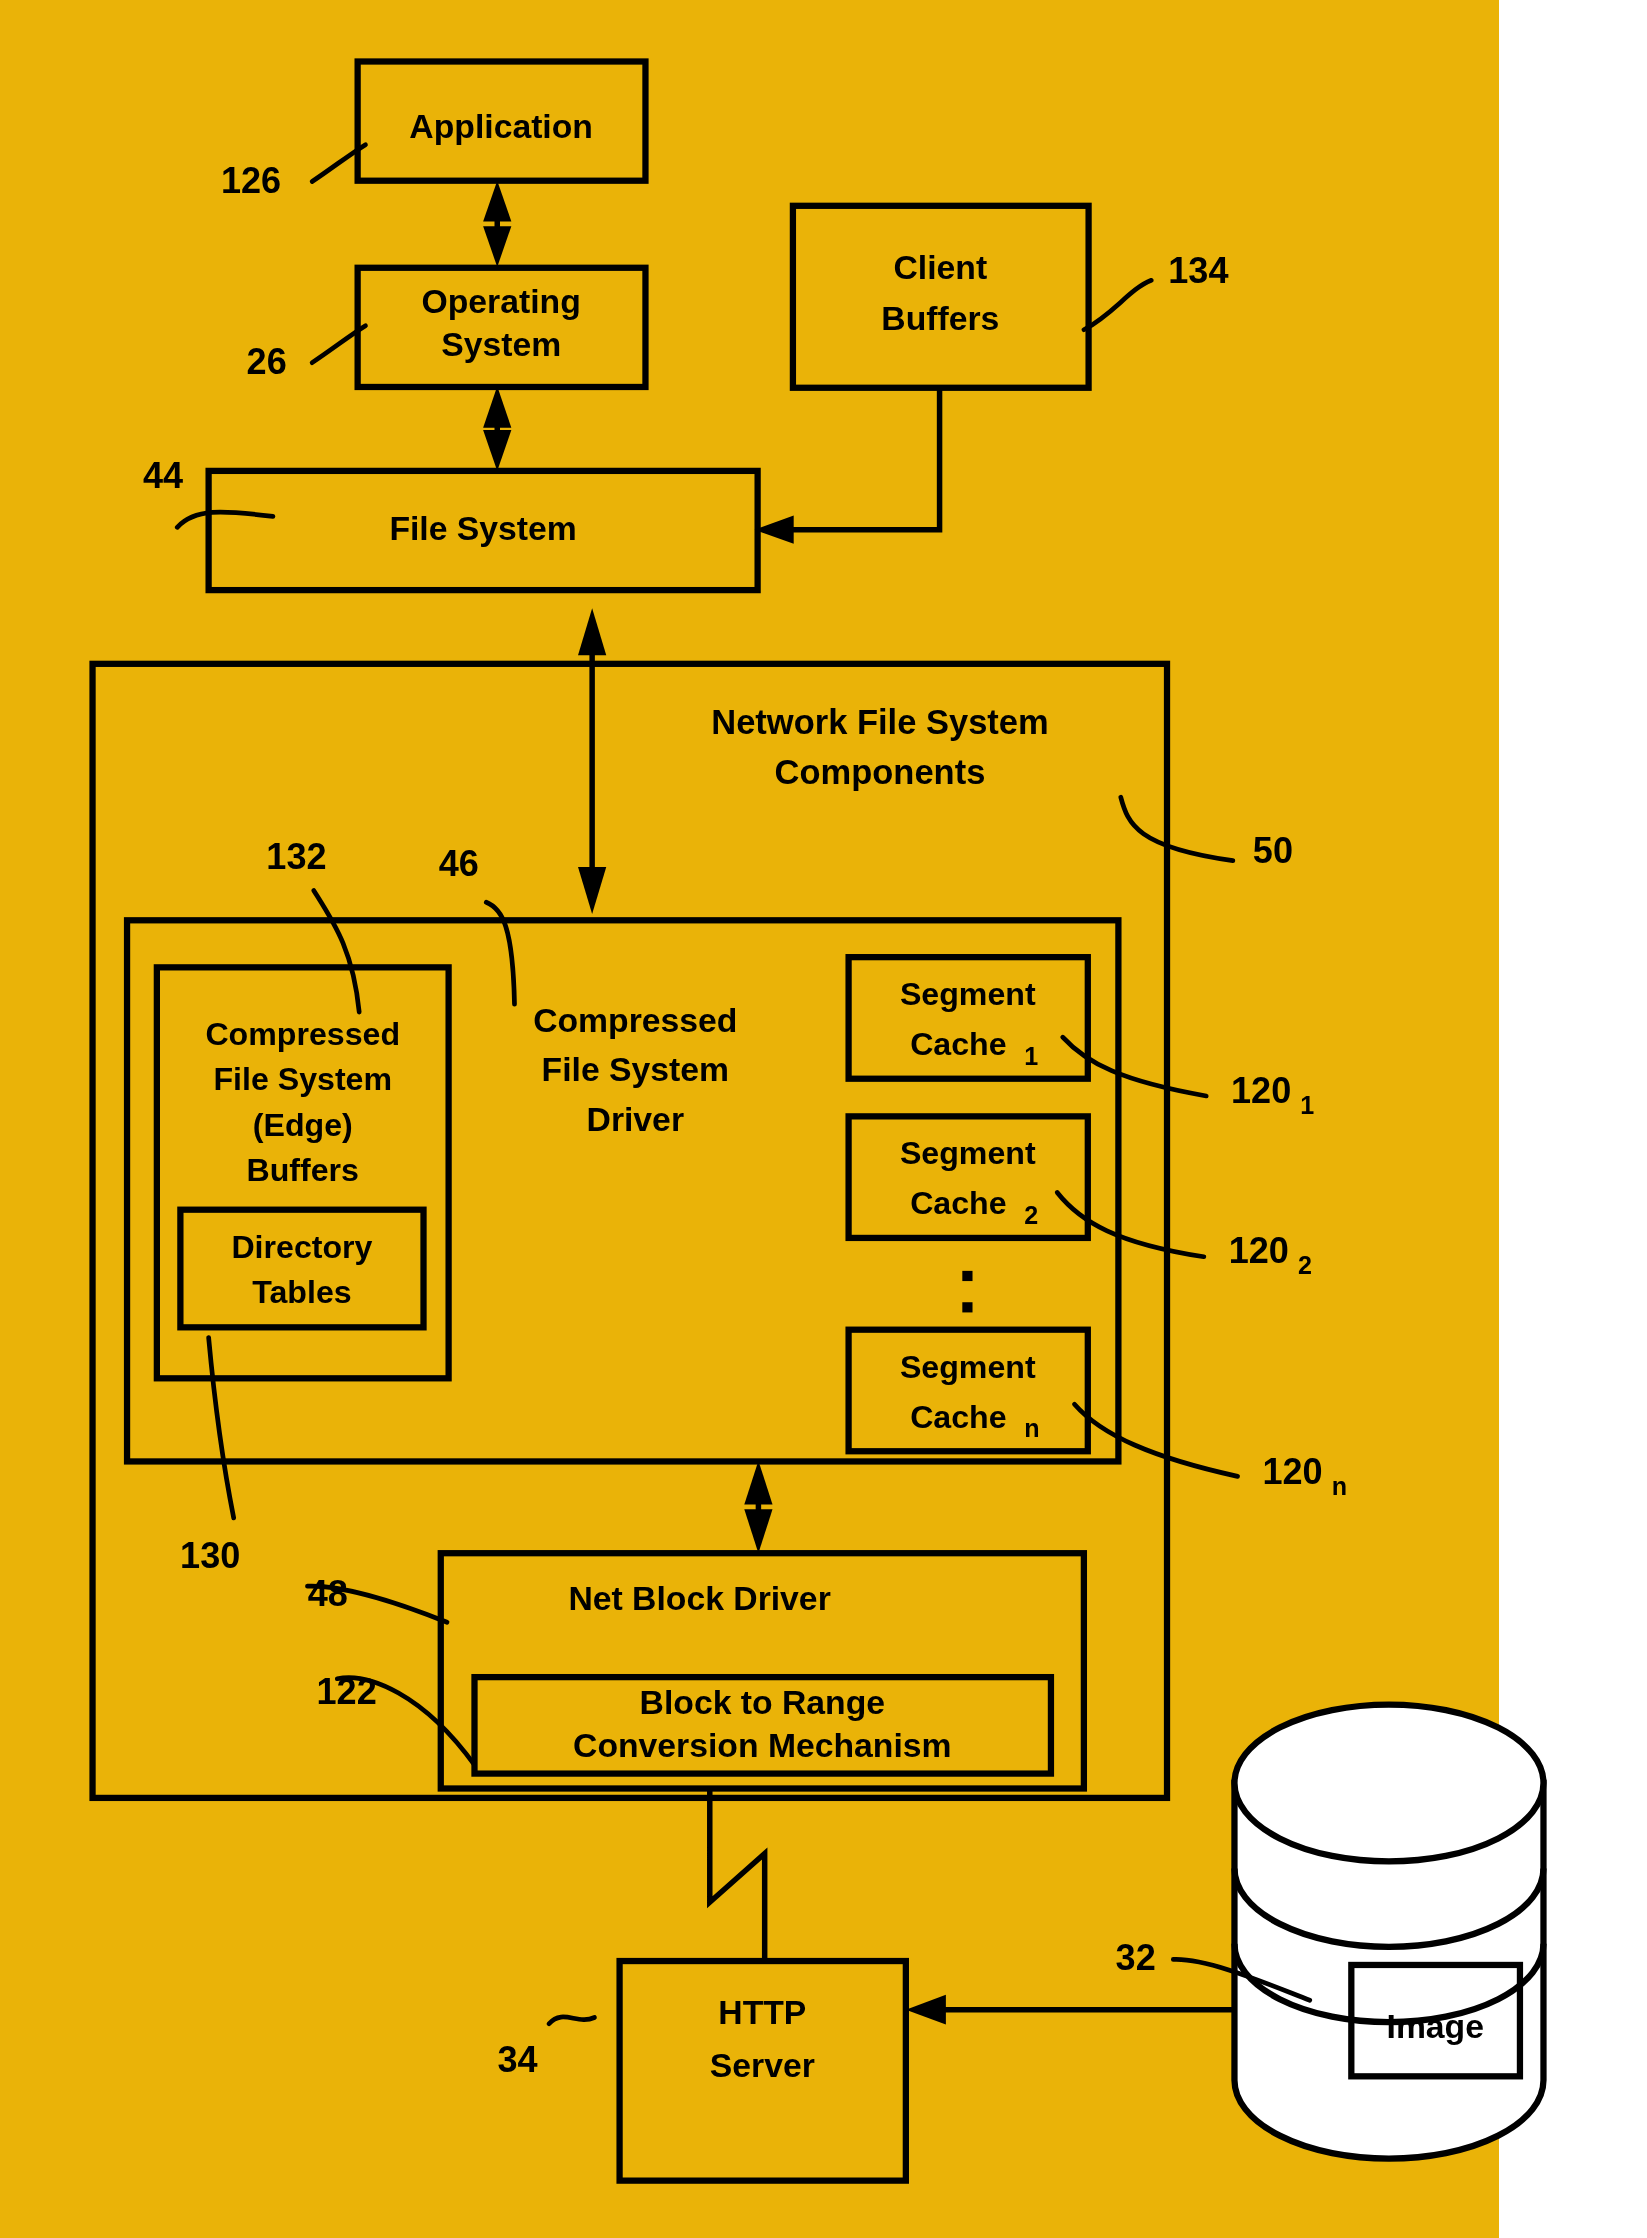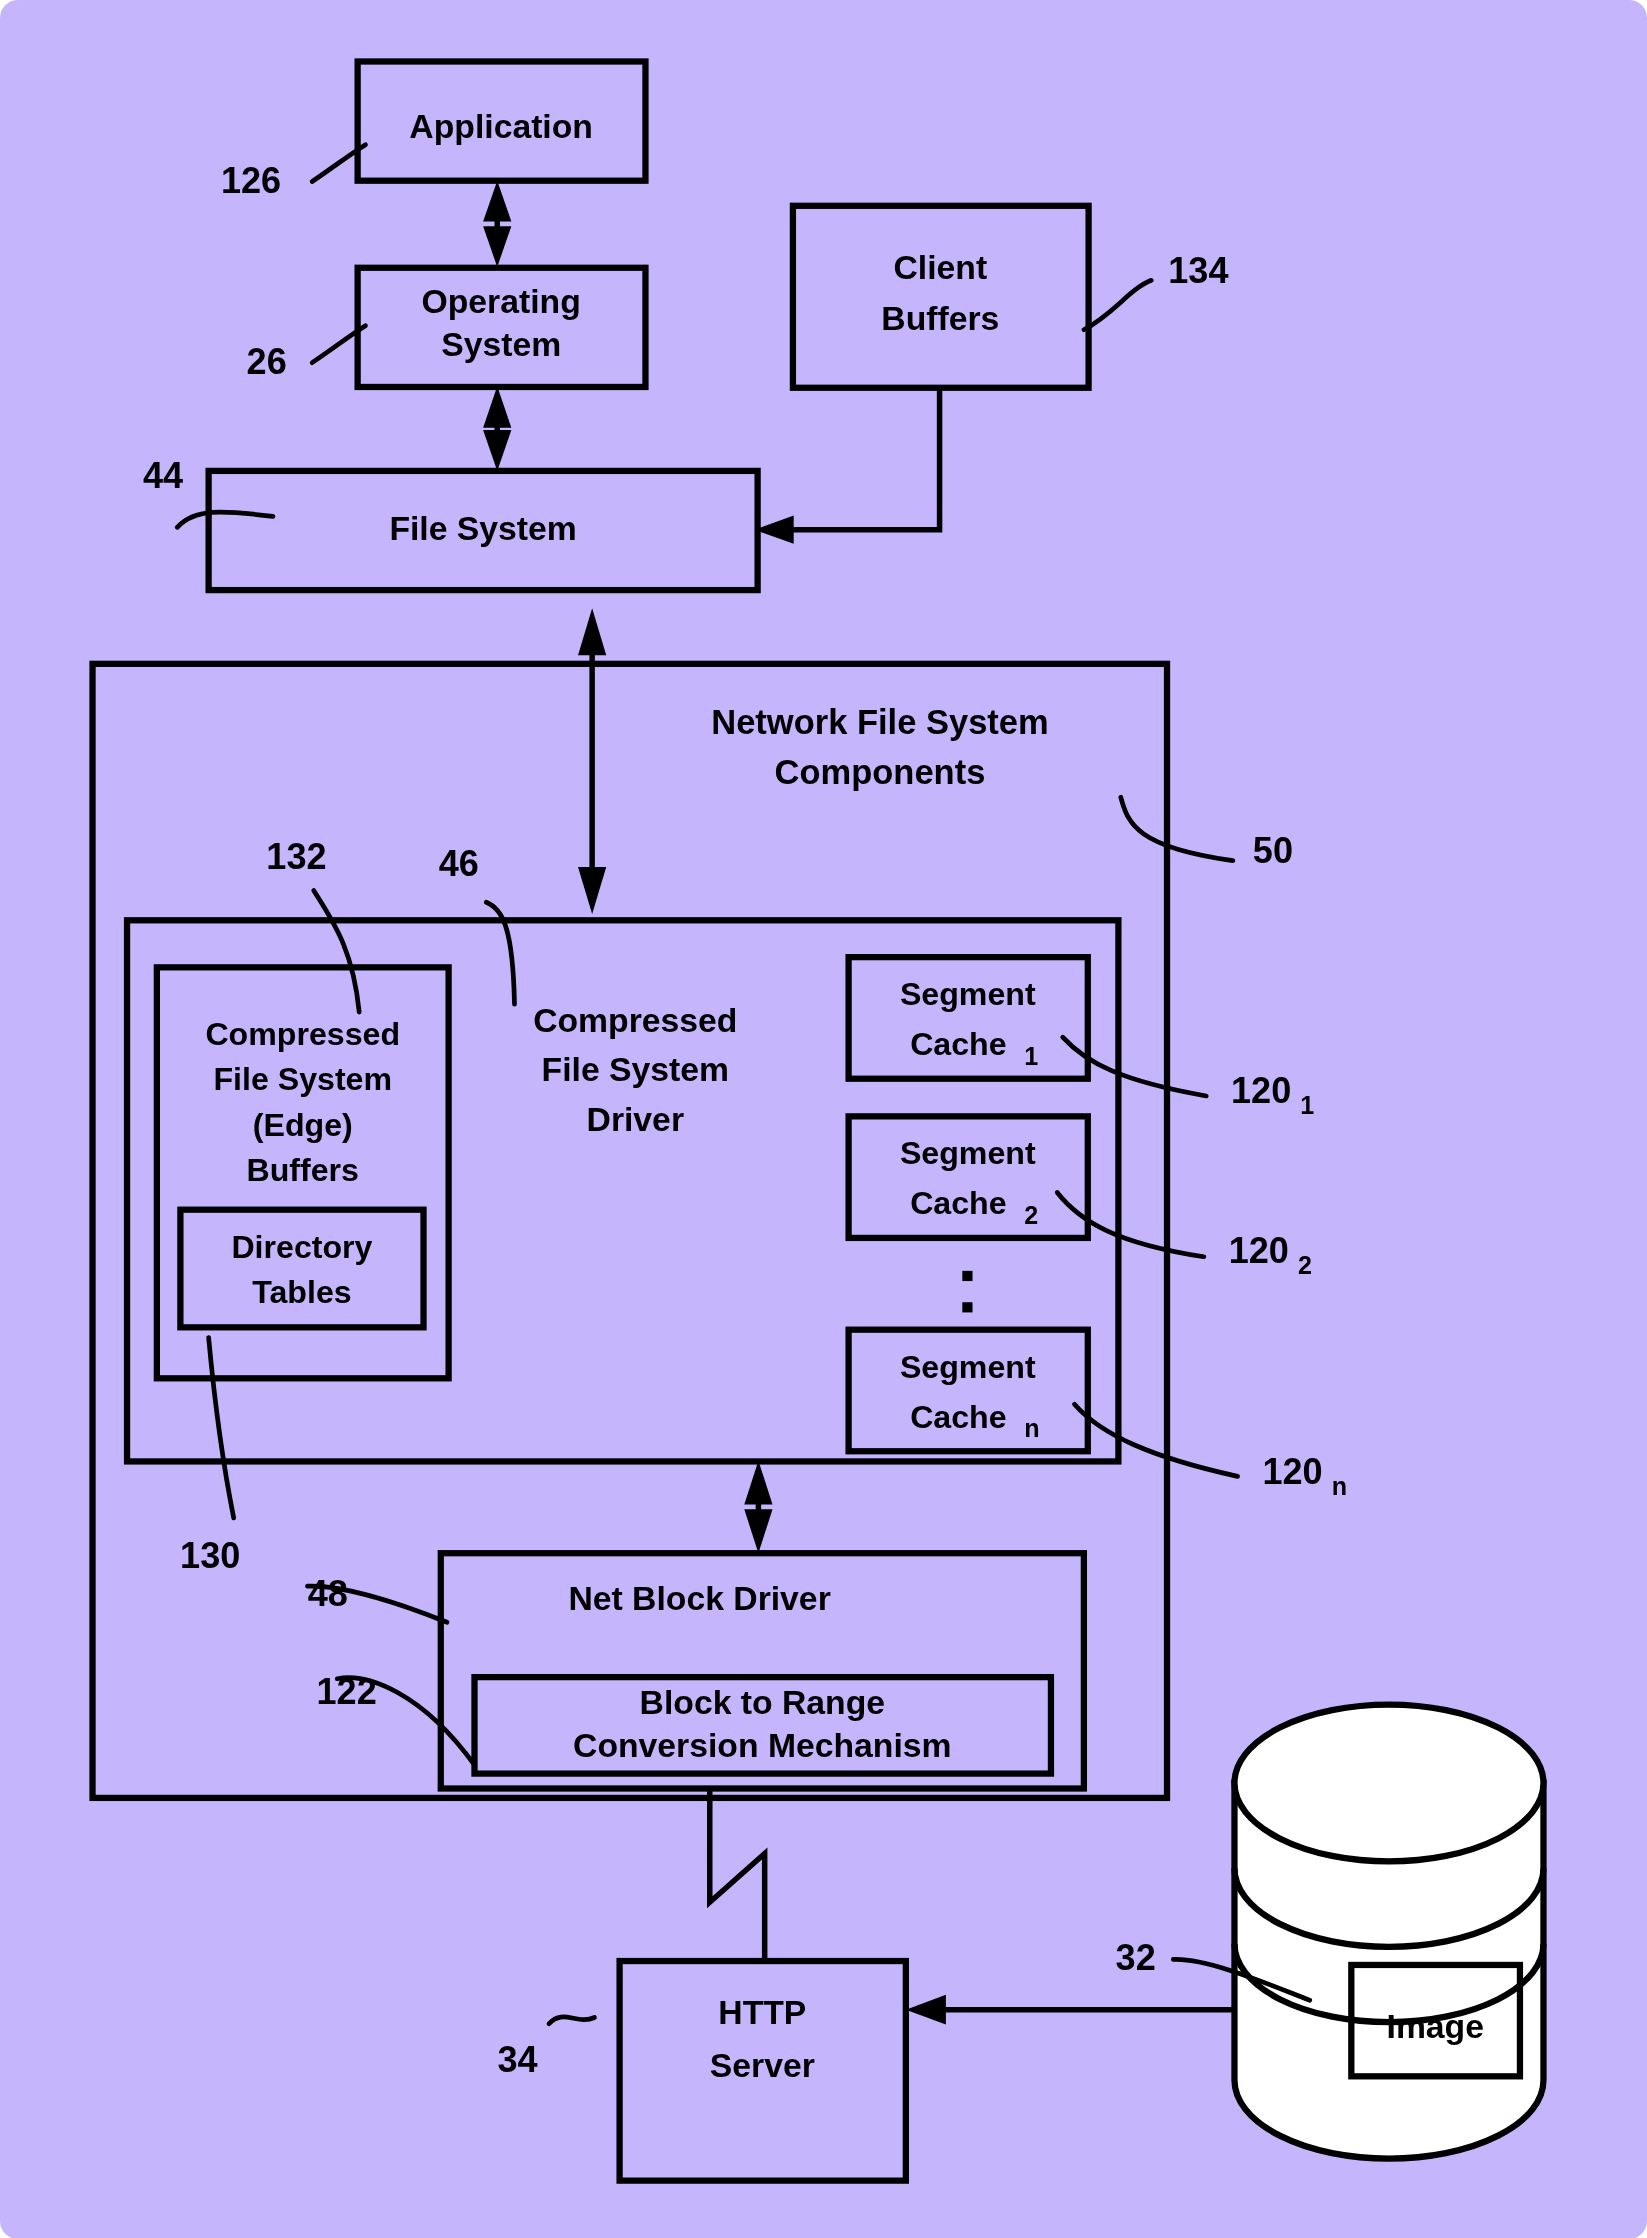--- a/index.html
+++ b/index.html
@@ -7,24 +7,23 @@
     padding: 0;
     background: #ffffff;
   }
   body {
     width: 1647px;
     height: 2239px;
     font-family: "Liberation Sans", sans-serif;
   }
   #figure-root {
     position: relative;
-    width: 1647px;
+    width: 1499px;
     height: 2239px;
-    background: #c4b5fd;
-    border-radius: 18px;
+    background: #eab308;
   }
   svg#diagram {
     display: block;
     width: 1647px;
     height: 2239px;
   }
   .box-line {
     fill: none;
     stroke: #000000;
     stroke-width: 8;

